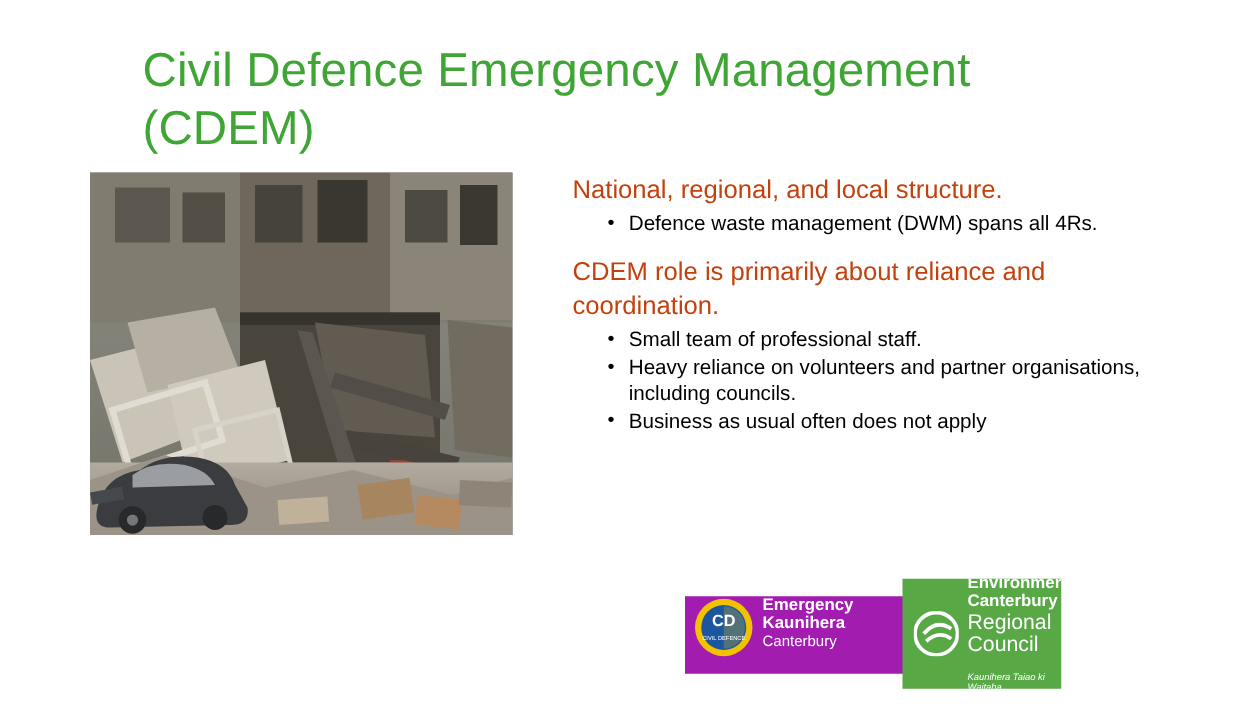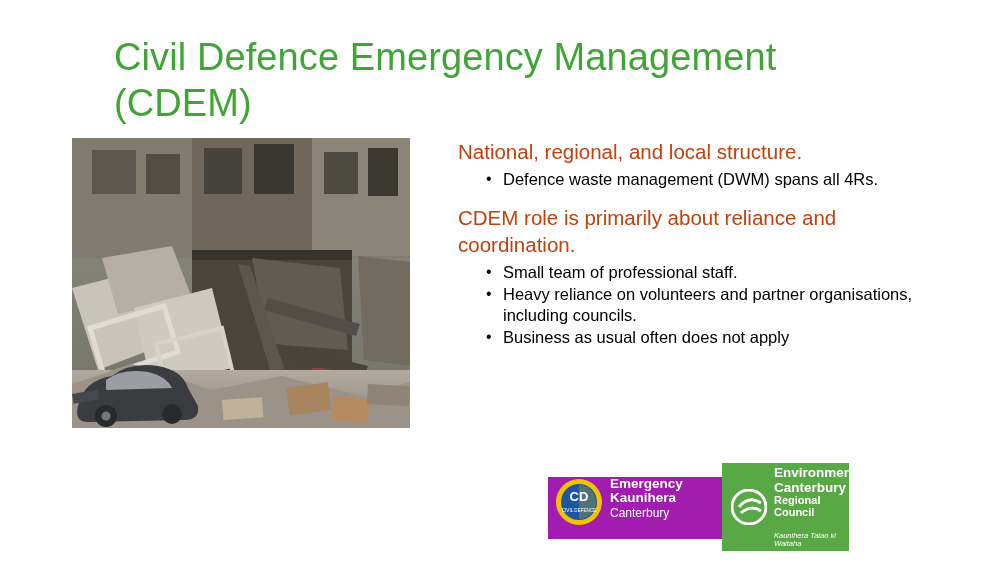--- a/index.html
+++ b/index.html
@@ -142,22 +142,22 @@
     line-height: 1.08;
   }
   .logo-ecan .ecan-text .e1,
   .logo-ecan .ecan-text .e2 {
     display: block;
     font-size: 13.5px;
     font-weight: bold;
   }
   .logo-ecan .ecan-text .e3 {
     display: block;
-    font-size: 11px;
-    font-weight: bold;
+    font-size: 17px;
+    font-weight: normal;
   }
   .logo-ecan .ecan-text .e4 {
     display: block;
     font-size: 7.5px;
     font-style: italic;
     margin-top: 13px;
   }
 </style>
 </head>
 <body>

